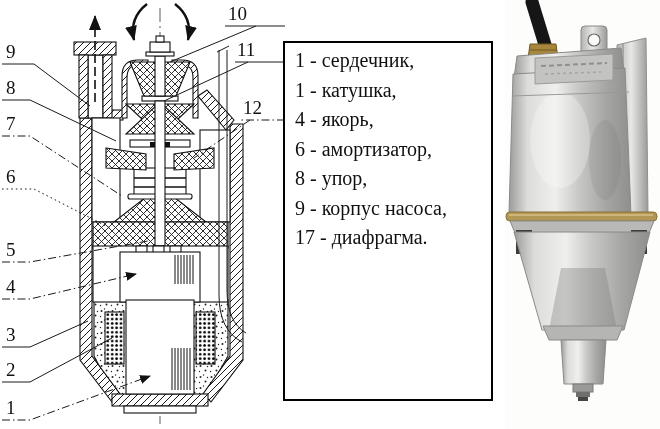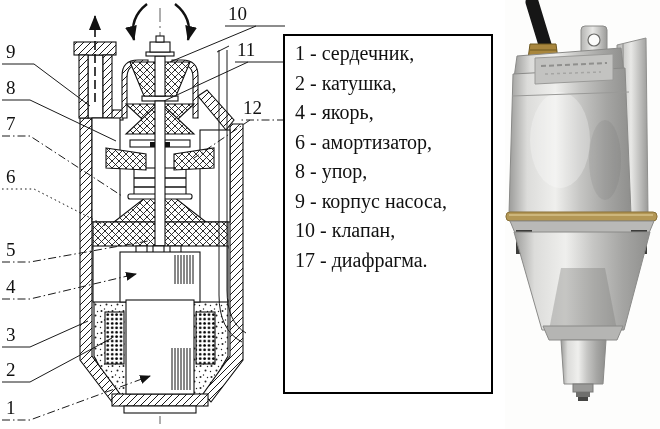--- a/index.html
+++ b/index.html
@@ -8,21 +8,21 @@
   
   #diagram{position:absolute;left:0;top:0;}
   .sh{stroke:#111;stroke-width:1.1;}
   .ln{stroke:#111;stroke-width:1.3;fill:none;}
   .ld{stroke:#1a1a1a;stroke-width:1;fill:none;}
   .dd{stroke-dasharray:8,3,1.5,3;}
   .dt{stroke-dasharray:1.6,3;}
   .stripe{stroke:#111;stroke-width:1;}
   text.co{font-family:"Liberation Serif",serif;font-size:19px;fill:#111;}
   
-  #legend{position:absolute;left:283px;top:34px;width:210px;height:360px;
+  #legend{position:absolute;left:283px;top:41px;width:210px;height:360px;
           box-sizing:border-box;border:2px solid #000;background:#fff;
           padding:3px 4px 0 10px;}
   .legend-line{font-size:20px;line-height:29.5px;color:#101010;white-space:nowrap;}
   
   #photo{position:absolute;left:505px;top:0;}
 </style>
 </head>
 <body>
 
 <div id="stage">
@@ -207,26 +207,25 @@
       <text class="co" x="6" y="376">2</text>
       <text class="co" x="6" y="414">1</text>
       <text class="co" x="228" y="20">10</text>
       <text class="co" x="237" y="56">11</text>
       <text class="co" x="243" y="114">12</text>
     </g>
   </svg>
 
   <div id="legend">
     <div class="legend-line">1 - сердечник,</div>
-    <div class="legend-line">2 - катушка,</div>
+    <div class="legend-line">1 - катушка,</div>
     <div class="legend-line">4 - якорь,</div>
     <div class="legend-line">6 - амортизатор,</div>
     <div class="legend-line">8 - упор,</div>
     <div class="legend-line">9 - корпус насоса,</div>
-    <div class="legend-line">10 - клапан,</div>
     <div class="legend-line">17 - диафрагма.</div>
   </div>
 
   <svg id="photo" width="155" height="429" viewBox="0 0 155 429">
     <defs>
       <linearGradient id="metal" x1="0" y1="0" x2="1" y2="0">
         <stop offset="0" stop-color="#9c9c9a"></stop>
         <stop offset="0.15" stop-color="#dcdcda"></stop>
         <stop offset="0.38" stop-color="#efefed"></stop>
         <stop offset="0.58" stop-color="#c6c6c4"></stop>

